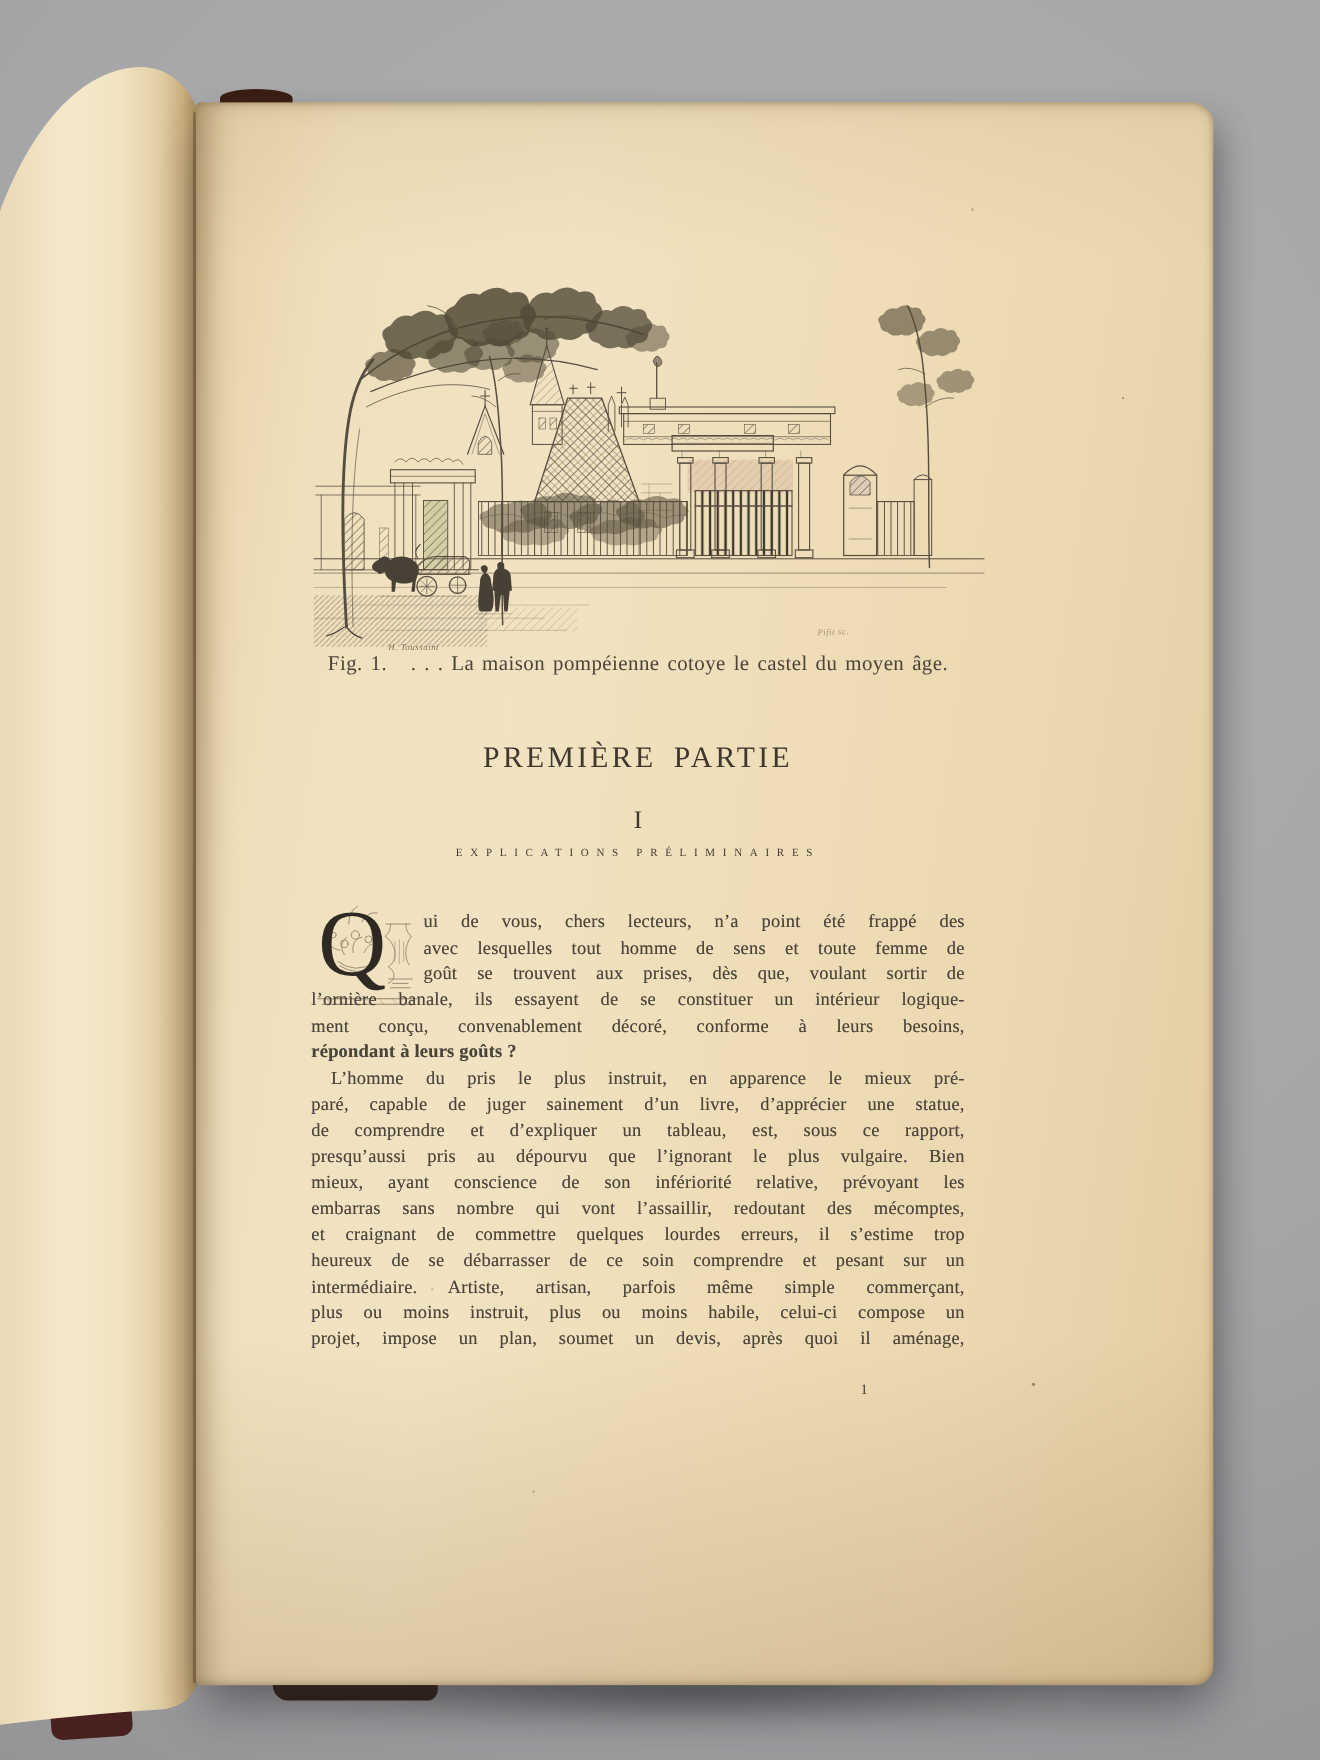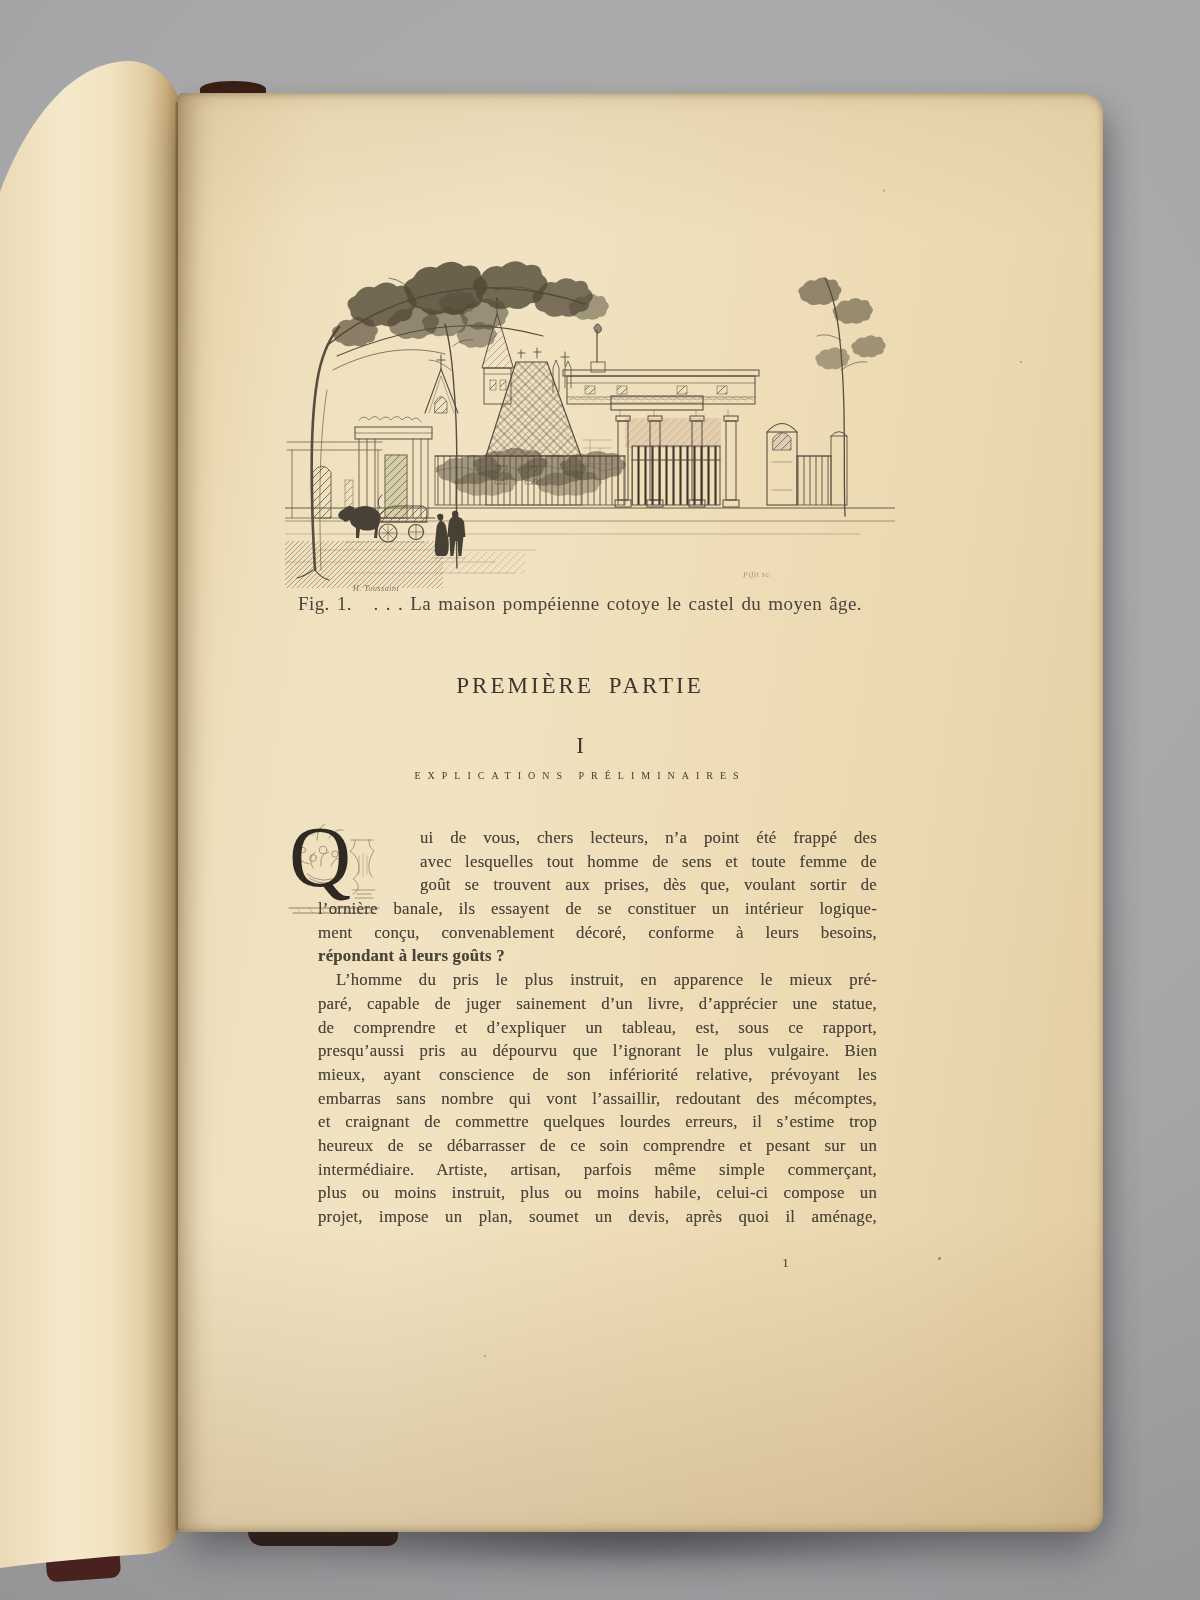--- a/index.html
+++ b/index.html
@@ -26,29 +26,29 @@
       inset -5px 0 9px -5px rgba(135,105,65,.45),
       inset 0 4px 7px -4px rgba(120,95,60,.50),
       inset 0 -5px 9px -5px rgba(120,95,60,.45);}
   .speck{position:absolute;border-radius:50%;background:#7d6138;opacity:.55;}
   .ill{position:absolute;left:107px;top:157px;width:610px;height:345px;}
   .ill svg{width:100%;height:100%;opacity:.93;}
   .sig{position:absolute;font-style:italic;font-size:8px;color:#6a5d4a;letter-spacing:.5px;opacity:.85;}
   .caption{position:absolute;left:105px;top:500px;width:594px;text-align:center;
     font-size:19px;color:#4a433a;letter-spacing:.4px;word-spacing:2px;}
   .part-title{position:absolute;left:105px;top:580px;width:594px;text-align:center;
-    font-size:23px;letter-spacing:3px;color:#3d372d;word-spacing:6px;}
+    font-size:27px;letter-spacing:3px;color:#3d372d;word-spacing:6px;}
   .chap-num{position:absolute;left:105px;top:640px;width:594px;text-align:center;
     font-size:23px;color:#3d372d;}
   .chap-title{position:absolute;left:105px;top:677px;width:594px;text-align:center;
     font-size:10px;letter-spacing:7px;color:#433c31;}
   .bodytext{position:absolute;left:105px;top:733px;width:594px;
     font-size:16.8px;line-height:23.7px;color:#4a443b;letter-spacing:.2px;
     text-shadow:0 0 .4px rgba(74,68,59,.5);}
-  .bline{text-align:justify;text-align-last:justify;height:23.7px;overflow:visible;margin-left:35px;}
+  .bline{text-align:justify;text-align-last:justify;height:23.7px;overflow:visible;}
   .bline.capline{padding-left:102px;}
   .bline.lastline{text-align-last:left;font-weight:bold;}
   .bline.indent{text-indent:18px;}
   .dropcap{position:absolute;left:105px;top:733px;width:100px;height:98px;}
   .dropcap .orn{position:absolute;left:0;top:-6px;}
   .dropcap .q{position:absolute;left:6px;top:-12px;font-size:86px;line-height:86px;
     color:#2e2923;font-weight:normal;}
   .pagenum{position:absolute;left:588px;top:1162px;width:40px;text-align:center;
     font-size:13px;color:#3f392f;letter-spacing:1px;}
 </style>

